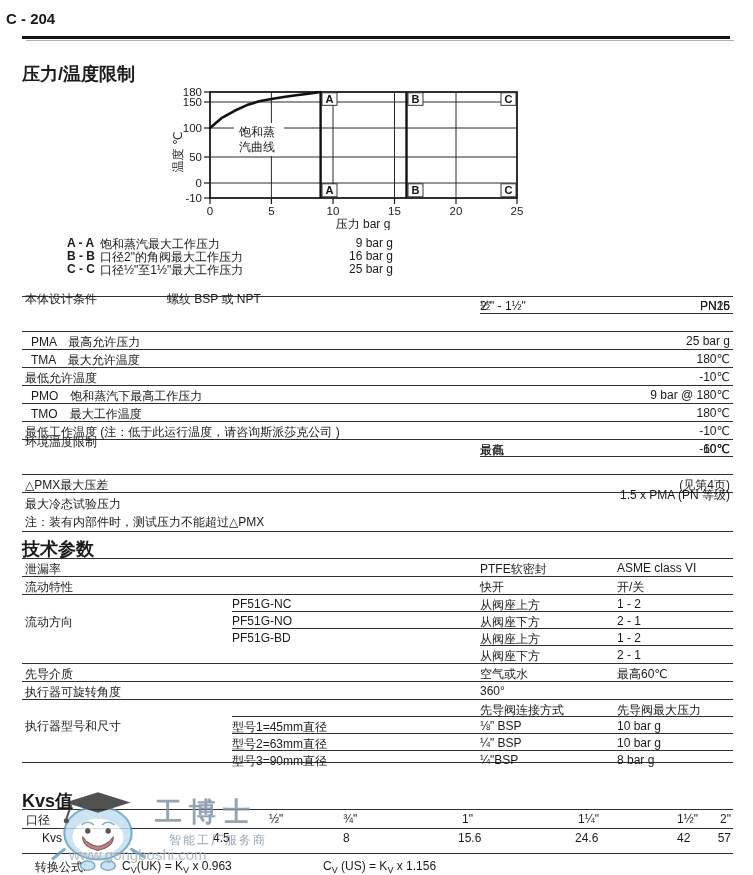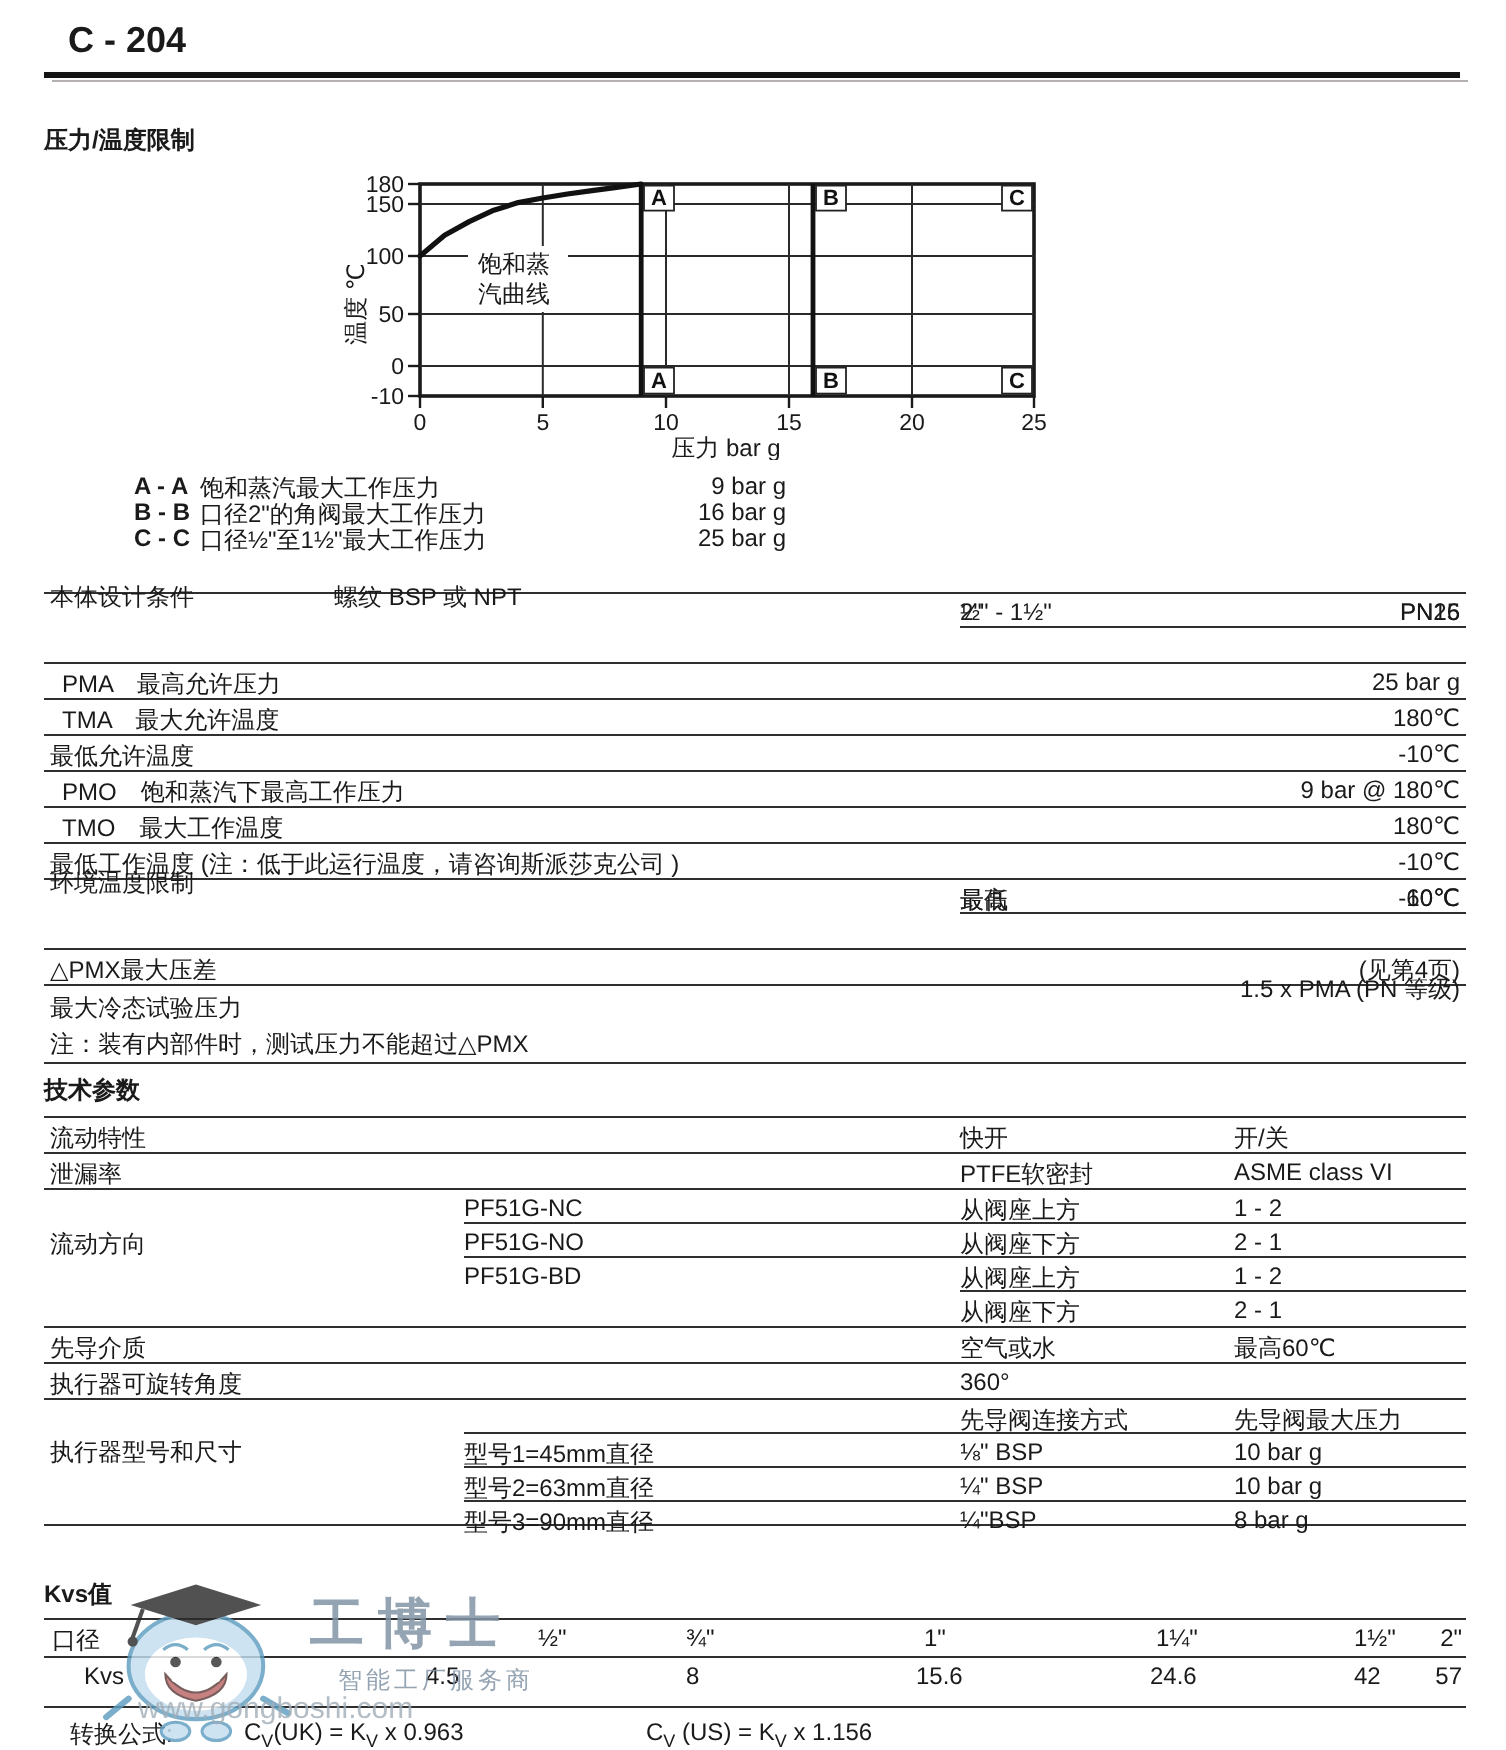--- a/index.html
+++ b/index.html
@@ -3,21 +3,21 @@
 <meta charset="utf-8">
 <style>
   html,body{margin:0;padding:0;}
   body{
     width:753px;height:875px;background:#ffffff;position:relative;overflow:hidden;
     font-family:"Liberation Sans","DejaVu Sans",sans-serif;color:#1a1a1a;
     -webkit-font-smoothing:antialiased;
   }
   .abs{position:absolute;}
   .b{font-weight:bold;}
-  .hd{font-size:12px;font-weight:bold;}
+  .hd{font-size:18px;font-weight:bold;}
   
   .tb{position:absolute;left:22px;width:711px;font-size:12px;border-bottom:1px solid #2f2f2f;}
   .row{position:relative;border-top:1px solid #2f2f2f;}
   .row.nb{border-top:none;}
   .h17{height:17px;}.h34{height:34px;}.h38{height:38px;}.h18{height:18px;}.h24{height:24px;}
   .row > span{position:absolute;top:2px;white-space:nowrap;}
   .L0{left:3px;}  .Li{left:9px;}  .L2a{left:145px;}
   .C2{left:210px;}.C3{left:458px;}.C4{left:595px;}
   .R{right:3px;left:auto;text-align:right;}
   .vc{top:50%;transform:translateY(-50%);}
@@ -44,21 +44,21 @@
   .wm{position:absolute;left:0;top:786px;width:300px;height:89px;z-index:6;pointer-events:none;margin-left:43px;}
   .wm-brand{position:absolute;left:112px;top:8px;font-size:27px;font-weight:bold;letter-spacing:7px;
     color:rgba(130,148,166,0.85);white-space:nowrap;}
   .wm-tag{position:absolute;left:126px;top:46px;font-size:12px;letter-spacing:2px;color:rgba(130,148,166,0.85);white-space:nowrap;}
   .wm-url{position:absolute;left:26px;top:60px;font-size:15px;color:rgba(160,172,182,0.8);white-space:nowrap;}
   svg text{font-family:"Liberation Sans","DejaVu Sans",sans-serif;}
 </style>
 </head>
 <body>
 
-<div class="abs b" style="left:34px;top:10px;font-size:18px;">C - 204</div>
+<div class="abs b" style="left:6px;top:10px;font-size:15px;">C - 204</div>
 <div class="rule1" style="top:36px;"></div>
 <div class="rule1b" style="top:40px;"></div>
 
 <div class="abs hd" style="left:22px;top:62px;">压力/温度限制</div>
 
 <svg class="abs" style="left:168px;top:80px;" width="380" height="150" viewBox="0 0 380 150">
 
   <rect x="42" y="12" width="307" height="106" fill="none" stroke="#1a1a1a" stroke-width="1.8"></rect>
 
   <g stroke="#2a2a2a" stroke-width="1">
@@ -207,28 +207,28 @@
     <span class="L0" style="top:3px;">最大冷态试验压力</span>
     <span class="L0" style="top:21px;">注：装有内部件时，测试压力不能超过△PMX</span>
     <span class="R vc">1.5 x PMA (PN 等级)</span>
   </div>
 </div>
 
 <div class="abs hd" style="left:22px;top:537px;">技术参数</div>
 
 <div class="tb" style="top:558px;height:204px;">
   <div class="row h17">
+    <span class="L0">泄漏率</span>
+    <span class="C3">PTFE软密封</span>
+    <span class="C4">ASME class VI</span>
+  </div>
+  <div class="row h17">
     <span class="L0">流动特性</span>
     <span class="C3">快开</span>
     <span class="C4">开/关</span>
-  </div>
-  <div class="row h17">
-    <span class="L0">泄漏率</span>
-    <span class="C3">PTFE软密封</span>
-    <span class="C4">ASME class VI</span>
   </div>
   <span class="glabel" style="top:56px;">流动方向</span>
   <div class="row h17">
     <span class="C2">PF51G-NC</span>
     <span class="C3">从阀座上方</span>
     <span class="C4">1 - 2</span>
   </div>
   <div class="row h17 nb">
     <i class="pdiv" style="left:210px;"></i>
     <span class="C2">PF51G-NO</span>

